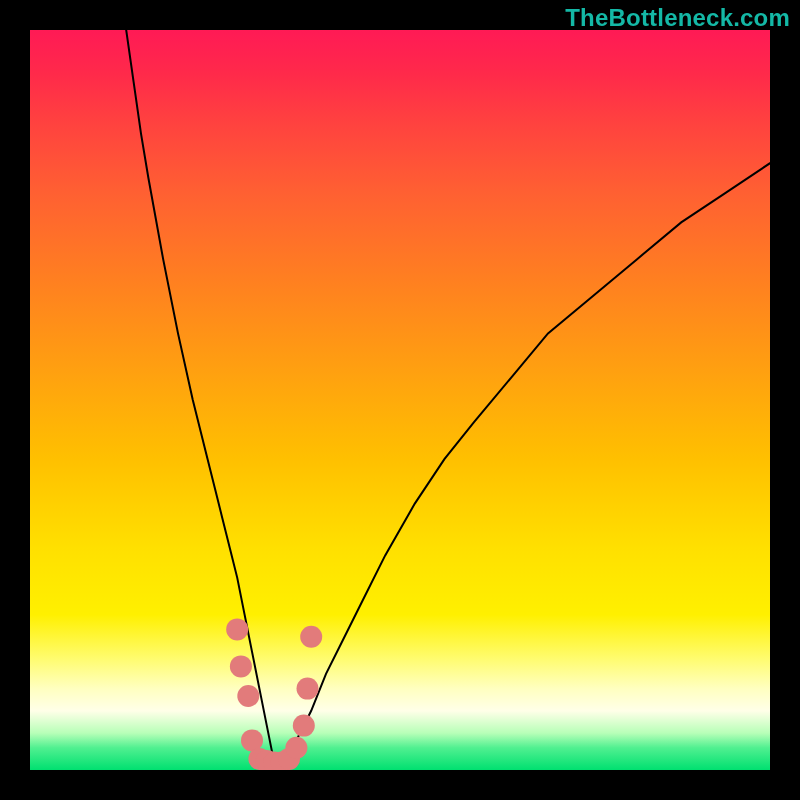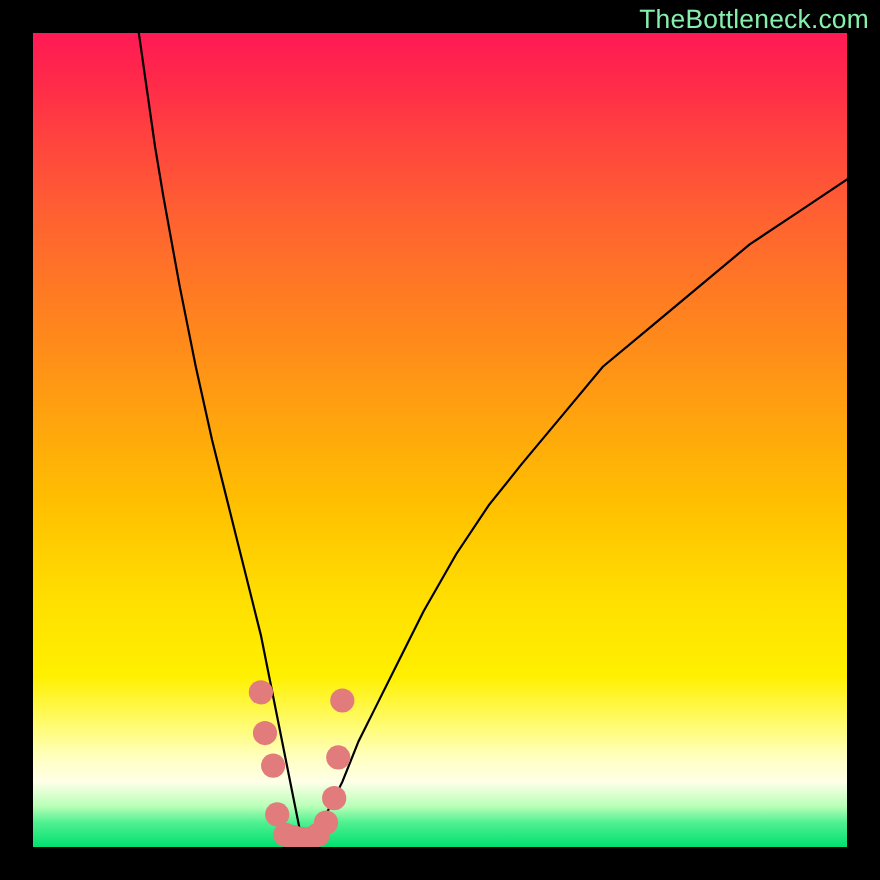--- a/index.html
+++ b/index.html
@@ -9,22 +9,22 @@
     width: 800px;
     height: 800px;
     background: #000;
   }
   .watermark {
     position: absolute;
     top: 4px;
     right: 10px;
     font-family: Arial, Helvetica, sans-serif;
     font-size: 24px;
-    font-weight: 400;
-    color: #86efac;
+    font-weight: 700;
+    color: #14b8a6;
     letter-spacing: 0.2px;
   }
   .plot-area {
     position: absolute;
     left: 30px;
     top: 30px;
     width: 740px;
     height: 740px;
     overflow: hidden;
   }

